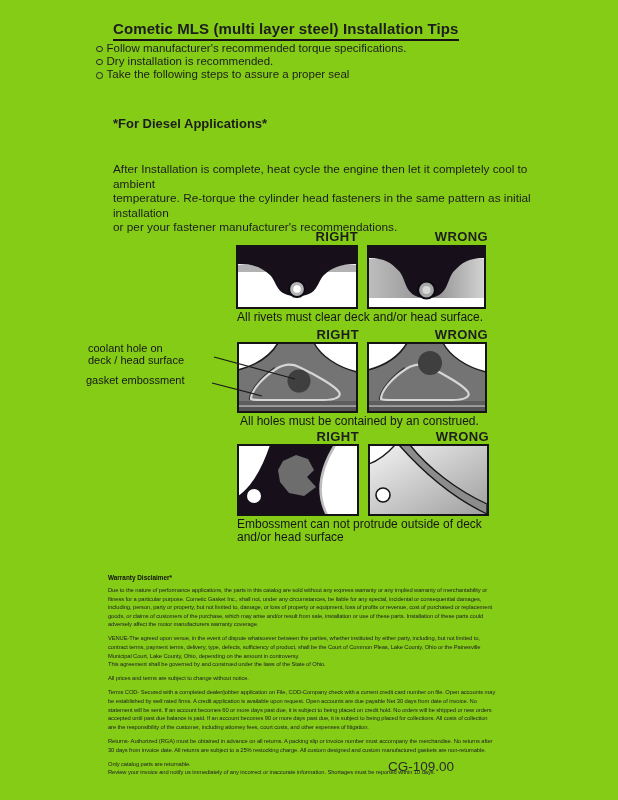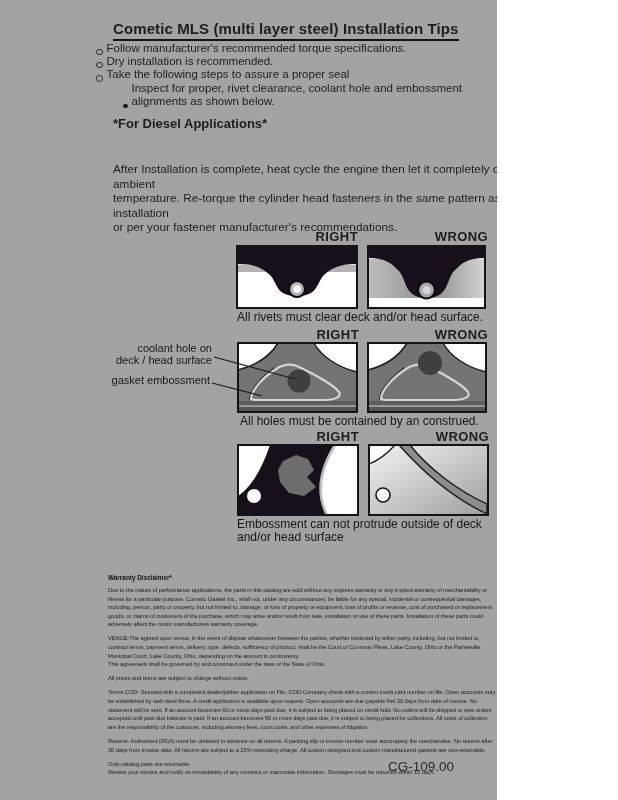--- a/index.html
+++ b/index.html
@@ -1,28 +1,28 @@
 <!DOCTYPE html>
 <html><head>
 <meta charset="utf-8">
 <style>
   html,body { margin:0; padding:0; background:#ffffff; }
   .page {
-    position:relative; width:497px; height:800px; background:#a3a3a3;
+    position:relative; width:618px; height:800px; background:#84cc16;
     font-family:"Liberation Sans", sans-serif; color:#1d1d1d; overflow:hidden;
   }
   .abs { position:absolute; }
 
   
   .title {
     left:113px; top:20px; margin:0; font-size:15px; font-weight:bold;
     letter-spacing:.1px; border-bottom:2px solid #141414; padding-bottom:2px;
   }
   .tips { left:96px; top:42px; font-size:11.5px; line-height:13.2px; }
-  .tip-row { display:flex; align-items:flex-end; }
+  .tip-row { display:flex; align-items:flex-start; }
   .o-bullet {
     width:4.5px; height:4.5px; border:1.2px solid #2b2b2b; border-radius:50%;
     margin:3.6px 4px 0 0; flex:0 0 auto;
   }
   .sub { margin-left:27px; }
   .d-bullet {
     width:4.5px; height:4.5px; background:#1d1d1d; border-radius:50%;
     margin:4.2px 4px 0 0; flex:0 0 auto;
   }
 
@@ -39,21 +39,21 @@
   .r2-right { left:237px; top:327px; } .r2-wrong { left:366px; top:327px; }
   .r3-right { left:237px; top:429px; } .r3-wrong { left:367px; top:429px; }
   .panel { line-height:0; }
   .p11 { left:236px; top:245px; } .p12 { left:367px; top:245px; }
   .p21 { left:237px; top:342px; } .p22 { left:367px; top:342px; }
   .p31 { left:237px; top:444px; } .p32 { left:368px; top:444px; }
   .caption { font-size:12px; color:#161616; white-space:pre-line; line-height:12.8px; }
   .cap1 { left:237px; top:311px; }
   .cap2 { left:240px; top:415px; }
   .cap3 { left:237px; top:518px; }
-  .ann { font-size:11px; line-height:11.8px; text-align:right; white-space:pre-line; color:#161616; }
+  .ann { font-size:11px; line-height:11.8px; text-align:left; white-space:pre-line; color:#161616; }
   .ann-coolant { left:88px; top:343px; width:124px; }
   .ann-emboss  { left:86px; top:375px; width:124px; }
   .leader-overlay { left:0; top:0; pointer-events:none; }
 
   
   .warranty { left:108px; top:574px; width:430px; }
   .warranty h3 { margin:0 0 5px 0; font-size:6.4px; font-weight:bold; color:#111; }
   .fine {
     margin:0 0 5.5px 0; font-size:5.8px; line-height:8.6px; letter-spacing:-0.1px;
     color:#222; white-space:pre-line;
@@ -73,24 +73,20 @@
       <span class="o-bullet"></span>
       <span>Follow manufacturer's recommended torque specifications.</span>
     </div>
     <div class="tip-row">
       <span class="o-bullet"></span>
       <span>Dry installation is recommended.</span>
     </div>
     <div class="tip-row">
       <span class="o-bullet"></span>
       <span>Take the following steps to assure a proper seal</span>
-    </div>
-    <div class="tip-row sub">
-      <span class="d-bullet"></span>
-      <span>Inspect for proper, rivet clearance, coolant hole and embossment alignments as shown below.</span>
     </div>
   </div>
 
   <h2 class="abs diesel-heading">*For Diesel Applications*</h2>
   <p class="abs body-para p2">After Installation is complete, heat cycle the engine then let it completely cool to ambient
 temperature. Re-torque the cylinder head fasteners in the same pattern as initial installation
 or per your fastener manufacturer's recommendations.</p>
 
   <div class="abs dg-label r1-right">RIGHT</div>
   <div class="abs dg-label r1-wrong">WRONG</div>

